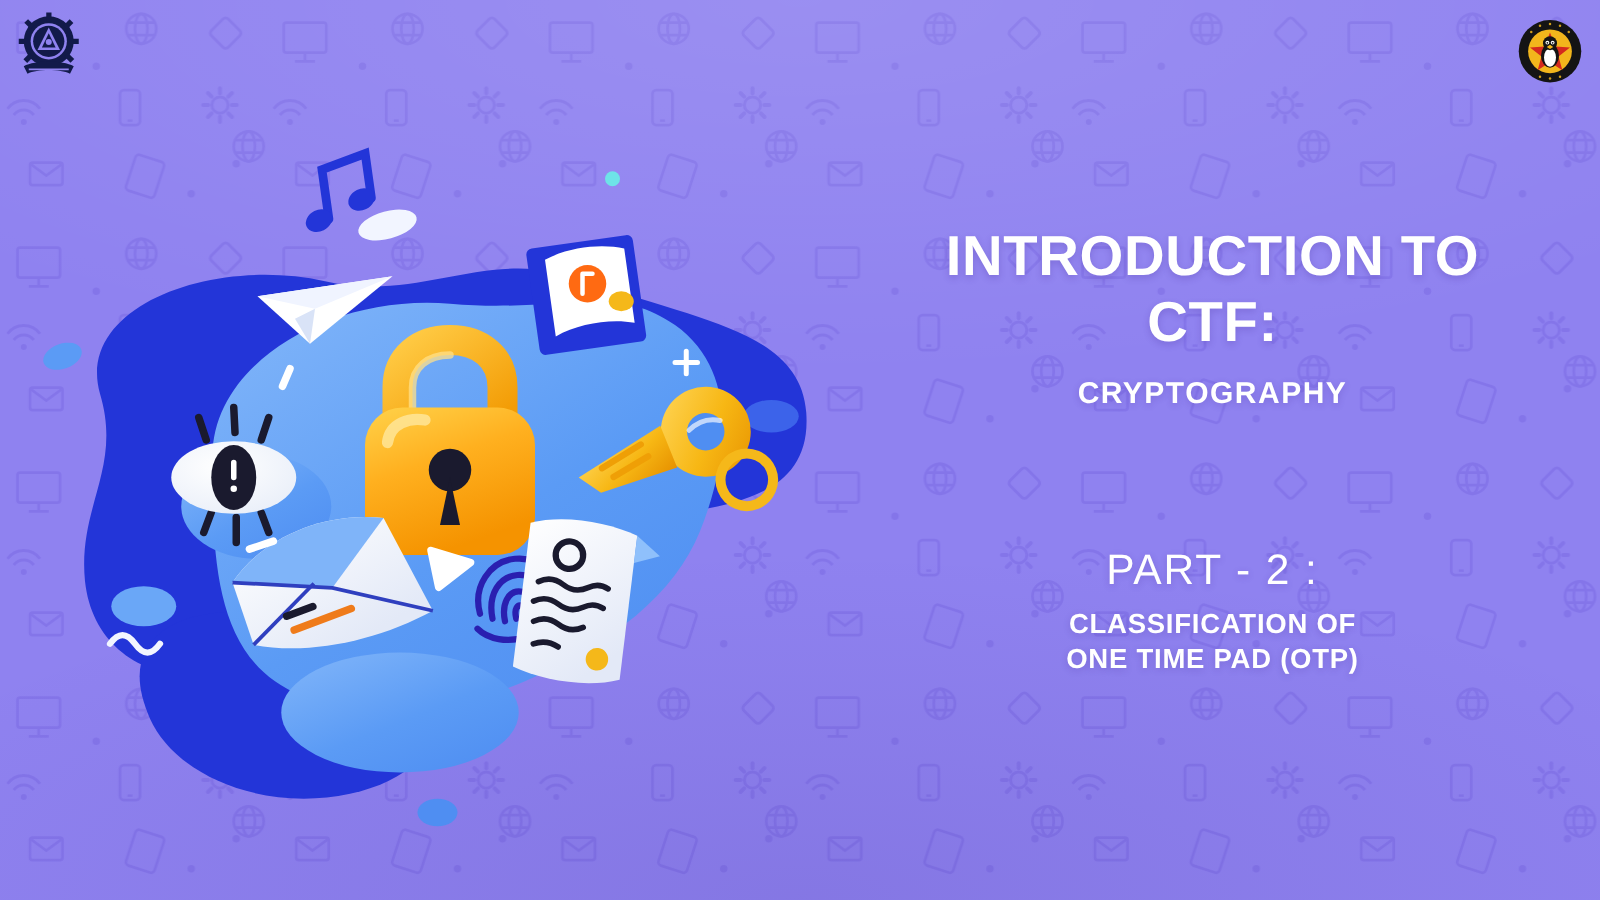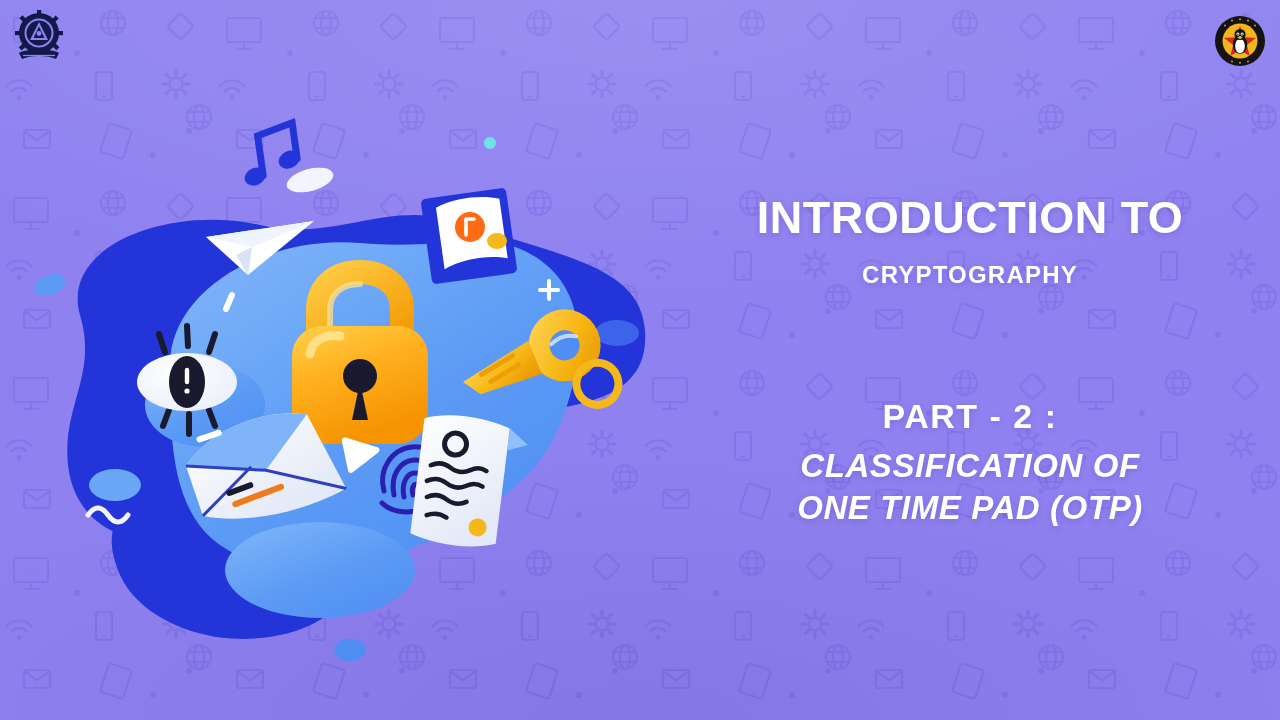--- a/index.html
+++ b/index.html
@@ -76,34 +76,33 @@
     font-size:24px;
     font-weight:bold;
     letter-spacing:1.2px;
     text-transform:uppercase;
     text-shadow:0 2px 6px rgba(60,30,140,.22);
   }
   .gap-block { height:108px; }
   .part-block { width:100%; }
   .part-label {
     font-size:34px;
-    font-weight:bold;
+    font-weight:normal;
     letter-spacing:1.5px;
     text-transform:uppercase;
     text-shadow:0 2px 6px rgba(60,30,140,.22);
   }
   .part-desc {
     margin-top:9px;
-    font-size:33px;
+    font-size:22px;
     font-weight:bold;
     line-height:1.27;
     letter-spacing:.6px;
     text-transform:uppercase;
     text-shadow:0 2px 6px rgba(60,30,140,.22);
-    font-style:italic;
   }
 </style>
 </head>
 <body>
 
 <div class="slide">
 
   <div class="bg-pattern">
     <svg viewBox="0 0 1280 720" preserveAspectRatio="none" xmlns="http://www.w3.org/2000/svg">
       <defs>
@@ -398,20 +397,21 @@
         <circle cx="76" cy="114" r="9" fill="#f5b81a"></circle>
       </g>
     </svg>
   </div>
 
   <div class="text-panel">
 
     <div class="title-block">
       <div class="title-main">
         <div>INTRODUCTION TO</div>
+        <div>CTF:</div>
       </div>
       <div class="title-sub">CRYPTOGRAPHY</div>
     </div>
 
     <div class="gap-block"></div>
 
     <div class="part-block">
       <div class="part-label">PART - 2 :</div>
       <div class="part-desc">
         <div>CLASSIFICATION OF</div>

